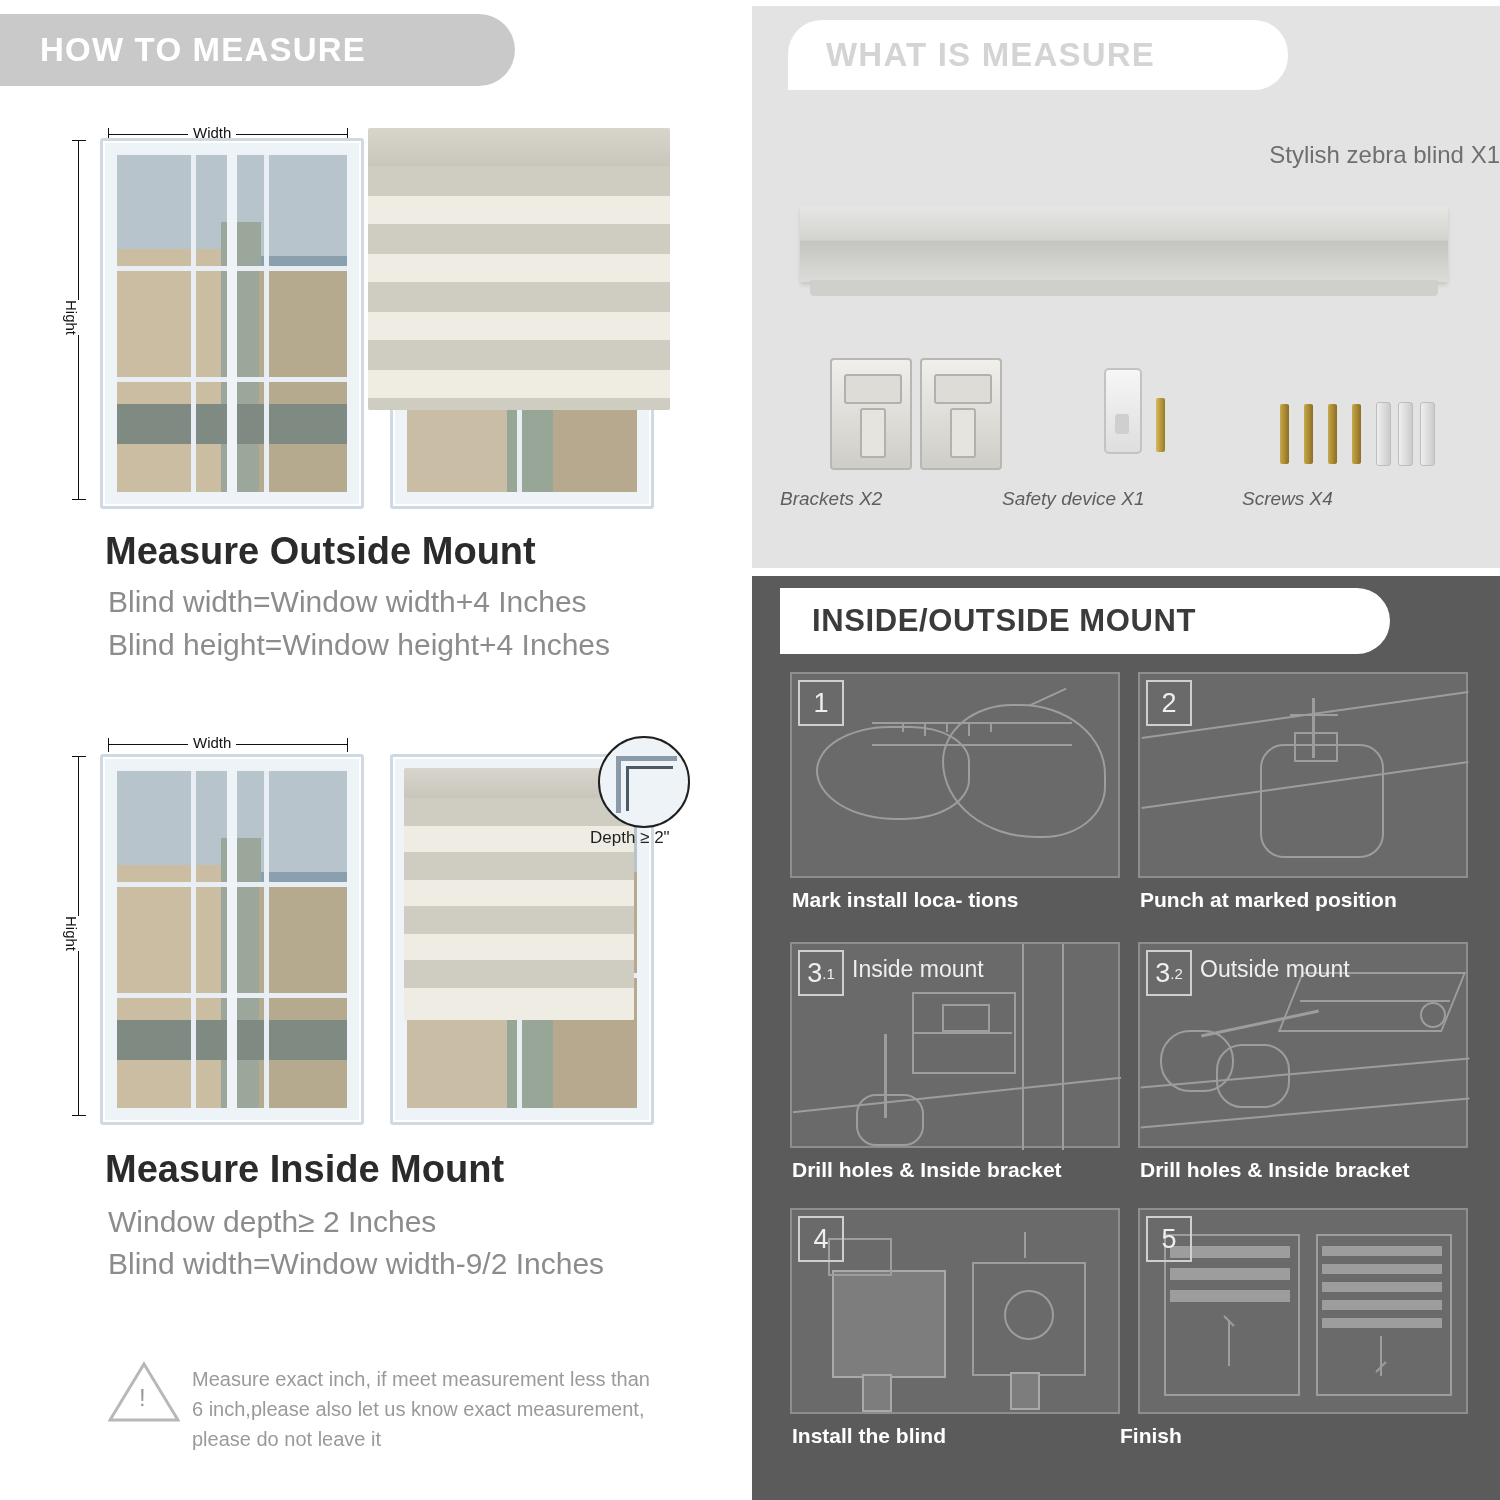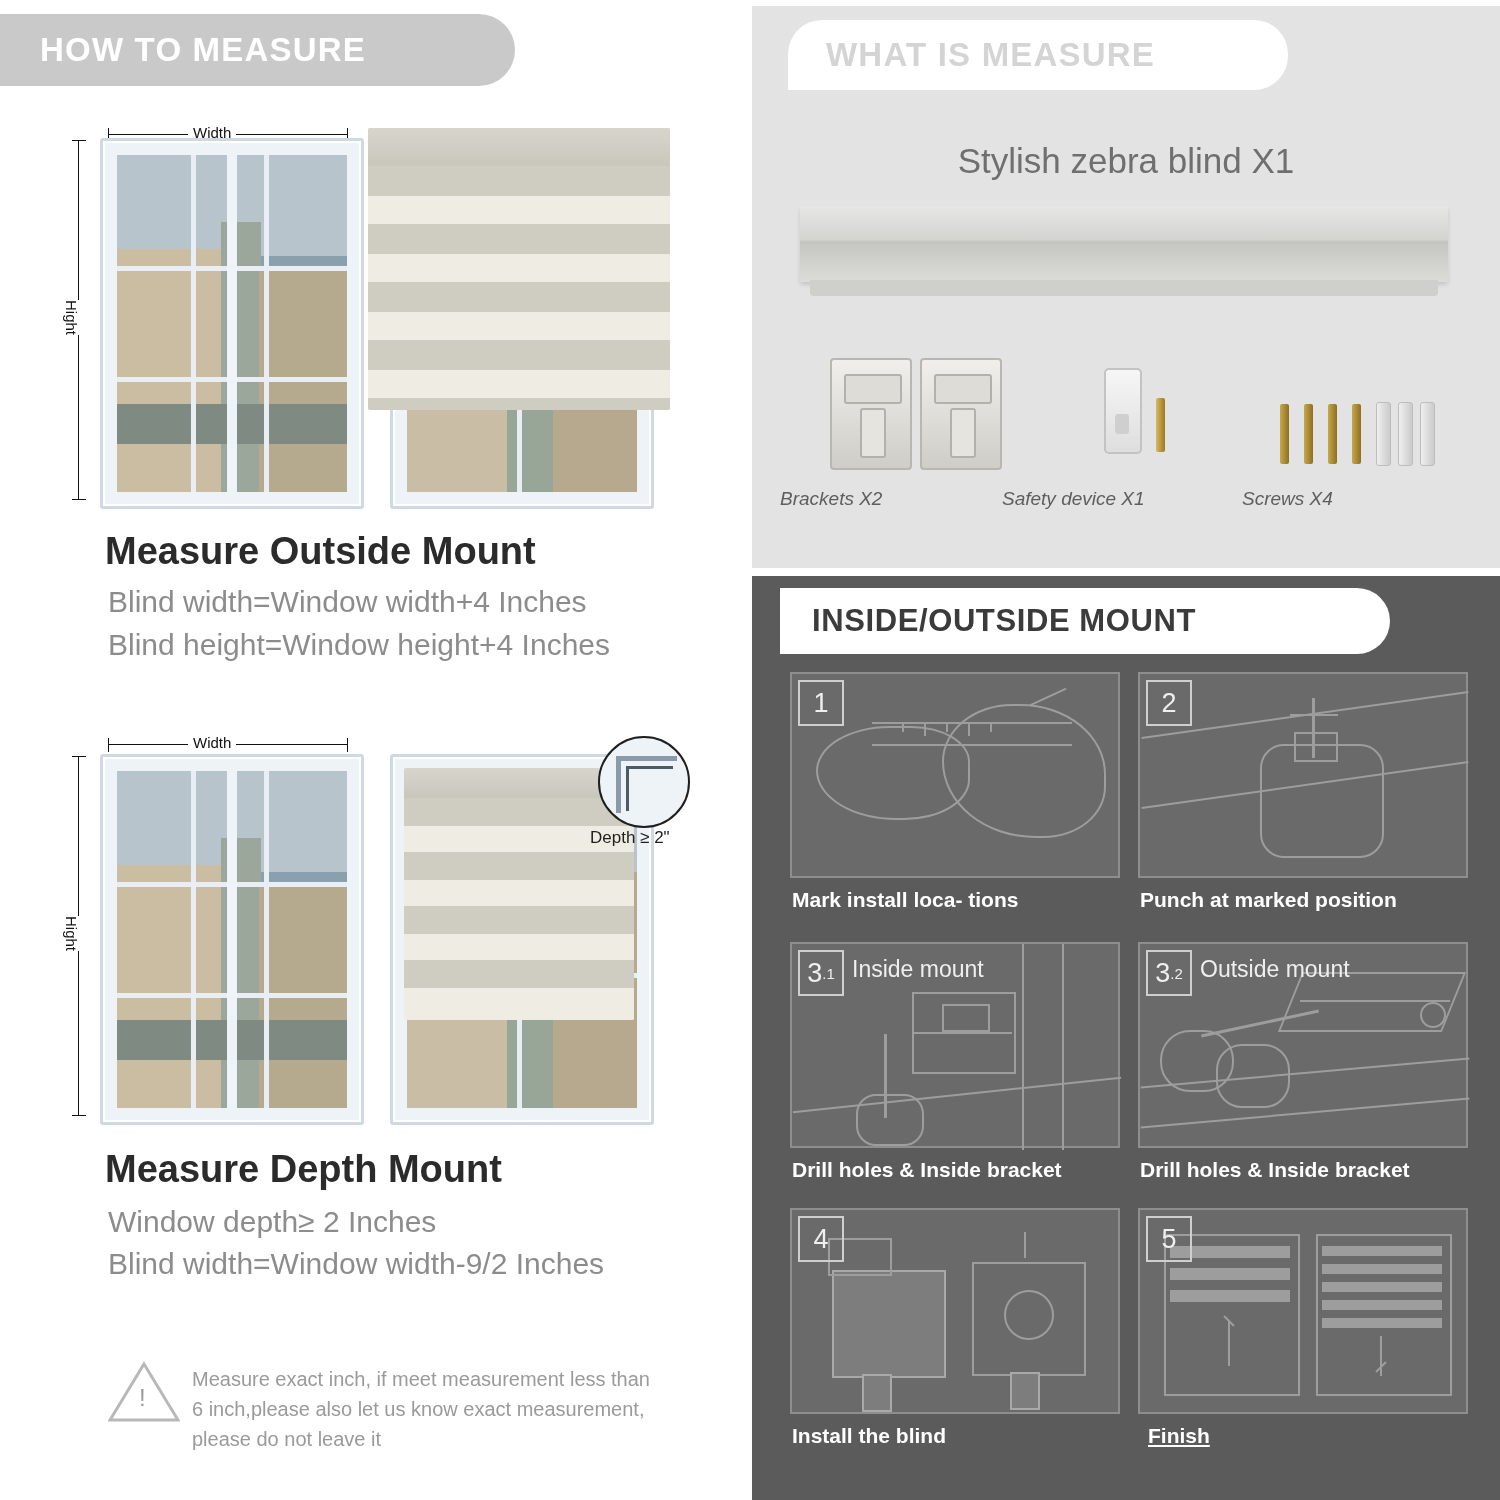--- a/index.html
+++ b/index.html
@@ -52,21 +52,21 @@
   .warn{position:absolute;}
   .warn .txt{position:absolute;font-size:20px;color:#9a9a9a;line-height:30px;}
 
   
   .rt{position:absolute;left:752px;top:6px;width:748px;height:562px;background:#e3e3e3;}
   .tab{
     position:absolute;left:36px;top:14px;width:500px;height:70px;background:#ffffff;
     border-radius:34px 34px 34px 0;display:flex;align-items:center;
   }
   .tab .ttxt{margin-left:38px;font-size:33px;font-weight:bold;color:#d4d4d4;letter-spacing:1.2px;}
-  .rt .title{position:absolute;left:0;right:0;top:135px;text-align:center;font-size:35px;color:#6f6f6f;}
+  .rt .title{position:absolute;left:0;right:0;top:135px;text-align:right;font-size:24px;color:#6f6f6f;}
   .headrail{
     position:absolute;left:48px;top:200px;width:648px;height:76px;
     background:linear-gradient(180deg,#e6e6e4 0%,#d3d3d0 45%,#c4c4c0 46%,#dcdcd8 100%);
     border-radius:3px;box-shadow:0 3px 4px rgba(0,0,0,.12);
   }
   .headrail:after{content:"";position:absolute;left:10px;right:10px;bottom:-14px;height:16px;background:#cfcfcb;border-radius:0 0 4px 4px;}
   .partlbl{position:absolute;font-size:19px;color:#5e5e5e;text-align:left;font-style:italic;}
 
   .bracket{position:absolute;width:78px;height:108px;background:linear-gradient(180deg,#f0efec,#cfcdc7);border:2px solid #b9b7b1;border-radius:4px;}
   .bracket:before{content:"";position:absolute;left:12px;top:14px;width:54px;height:26px;background:#dedcd6;border:2px solid #b3b1ab;border-radius:3px;}
@@ -240,21 +240,21 @@
         </div>
 
         <div style="position:absolute;left:598px;top:8px;width:88px;height:88px;border:2px solid #1f1f1f;border-radius:50%;background:#eef3f8;overflow:hidden;">
           <div style="position:absolute;left:16px;top:18px;width:56px;height:52px;border-left:5px solid #8a9aa8;border-top:5px solid #8a9aa8;"></div>
           <div style="position:absolute;left:26px;top:28px;width:44px;height:42px;border-left:3px solid #4c5a66;border-top:3px solid #4c5a66;"></div>
         </div>
         <div style="position:absolute;left:590px;top:100px;font-size:17px;color:#1f1f1f;">Depth ≥ 2"</div>
       </div>
     </div>
 
-    <div class="hdg" style="left:105px;top:1148px;">Measure Depth Mount</div>
+    <div class="hdg" style="left:105px;top:1148px;">Measure Inside Mount</div>
     <div class="sub" style="left:108px;top:1205px;">Window depth≥ 2 Inches</div>
     <div class="sub" style="left:108px;top:1247px;">Blind width=Window width-9/2 Inches</div>
 
     <div class="warn" style="left:108px;top:1360px;width:560px;height:110px;">
       <div style="position:absolute;left:0;top:0;width:72px;height:64px;">
         <svg width="72" height="64" viewBox="0 0 72 64">
           <polygon points="36,4 70,60 2,60" fill="none" stroke="#b8b8b8" stroke-width="3"></polygon>
         </svg>
         <span style="position:absolute;left:31px;top:24px;font-size:24px;color:#9a9a9a;">!</span>
       </div>
@@ -418,16 +418,16 @@
           <i style="left:182px;top:108px;width:120px;height:10px;"></i>
           <i style="left:240px;top:126px;width:2px;height:40px;"></i>
           <i style="left:234px;top:156px;width:14px;height:2px;transform:rotate(-45deg);"></i>
         </div>
       </div>
       <div class="num">
         <span>5</span>
           <small></small>
       </div>
     </div>
-    <div class="caption" style="left:396px;top:848px;text-decoration:underline;">Finish</div>
+    <div class="caption" style="left:368px;top:848px;">Finish</div>
   </div>
 
 </div>
 
 </body></html>

